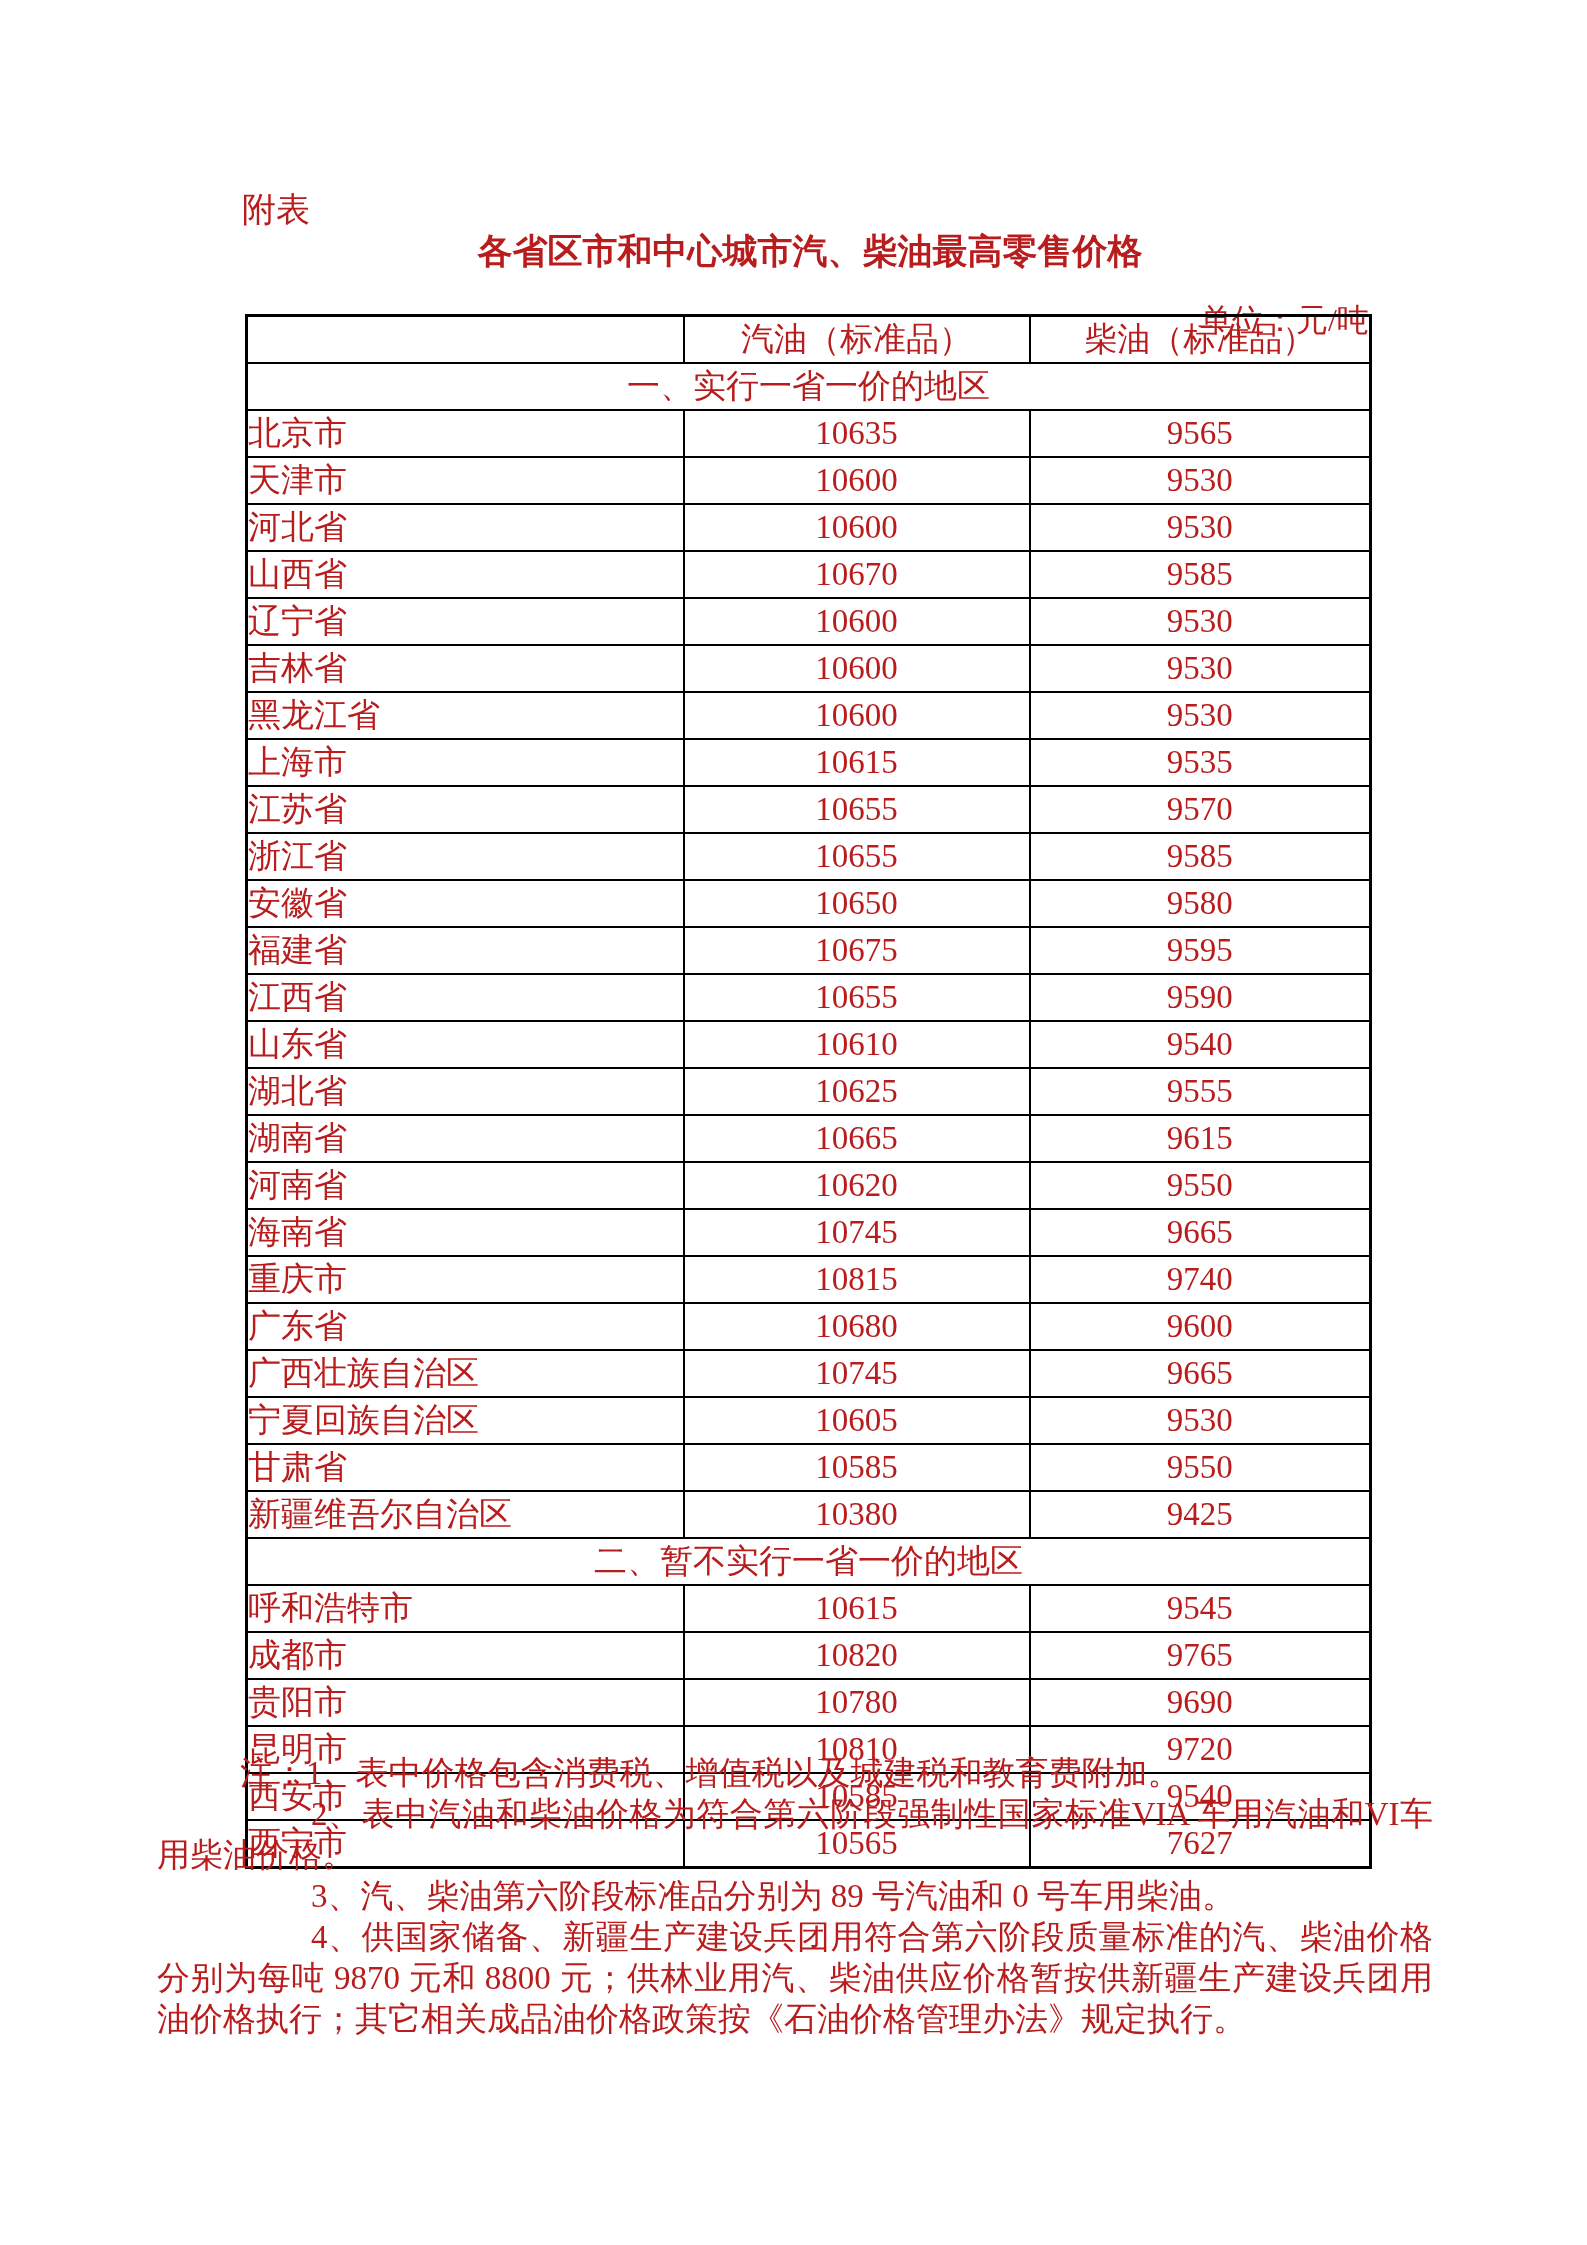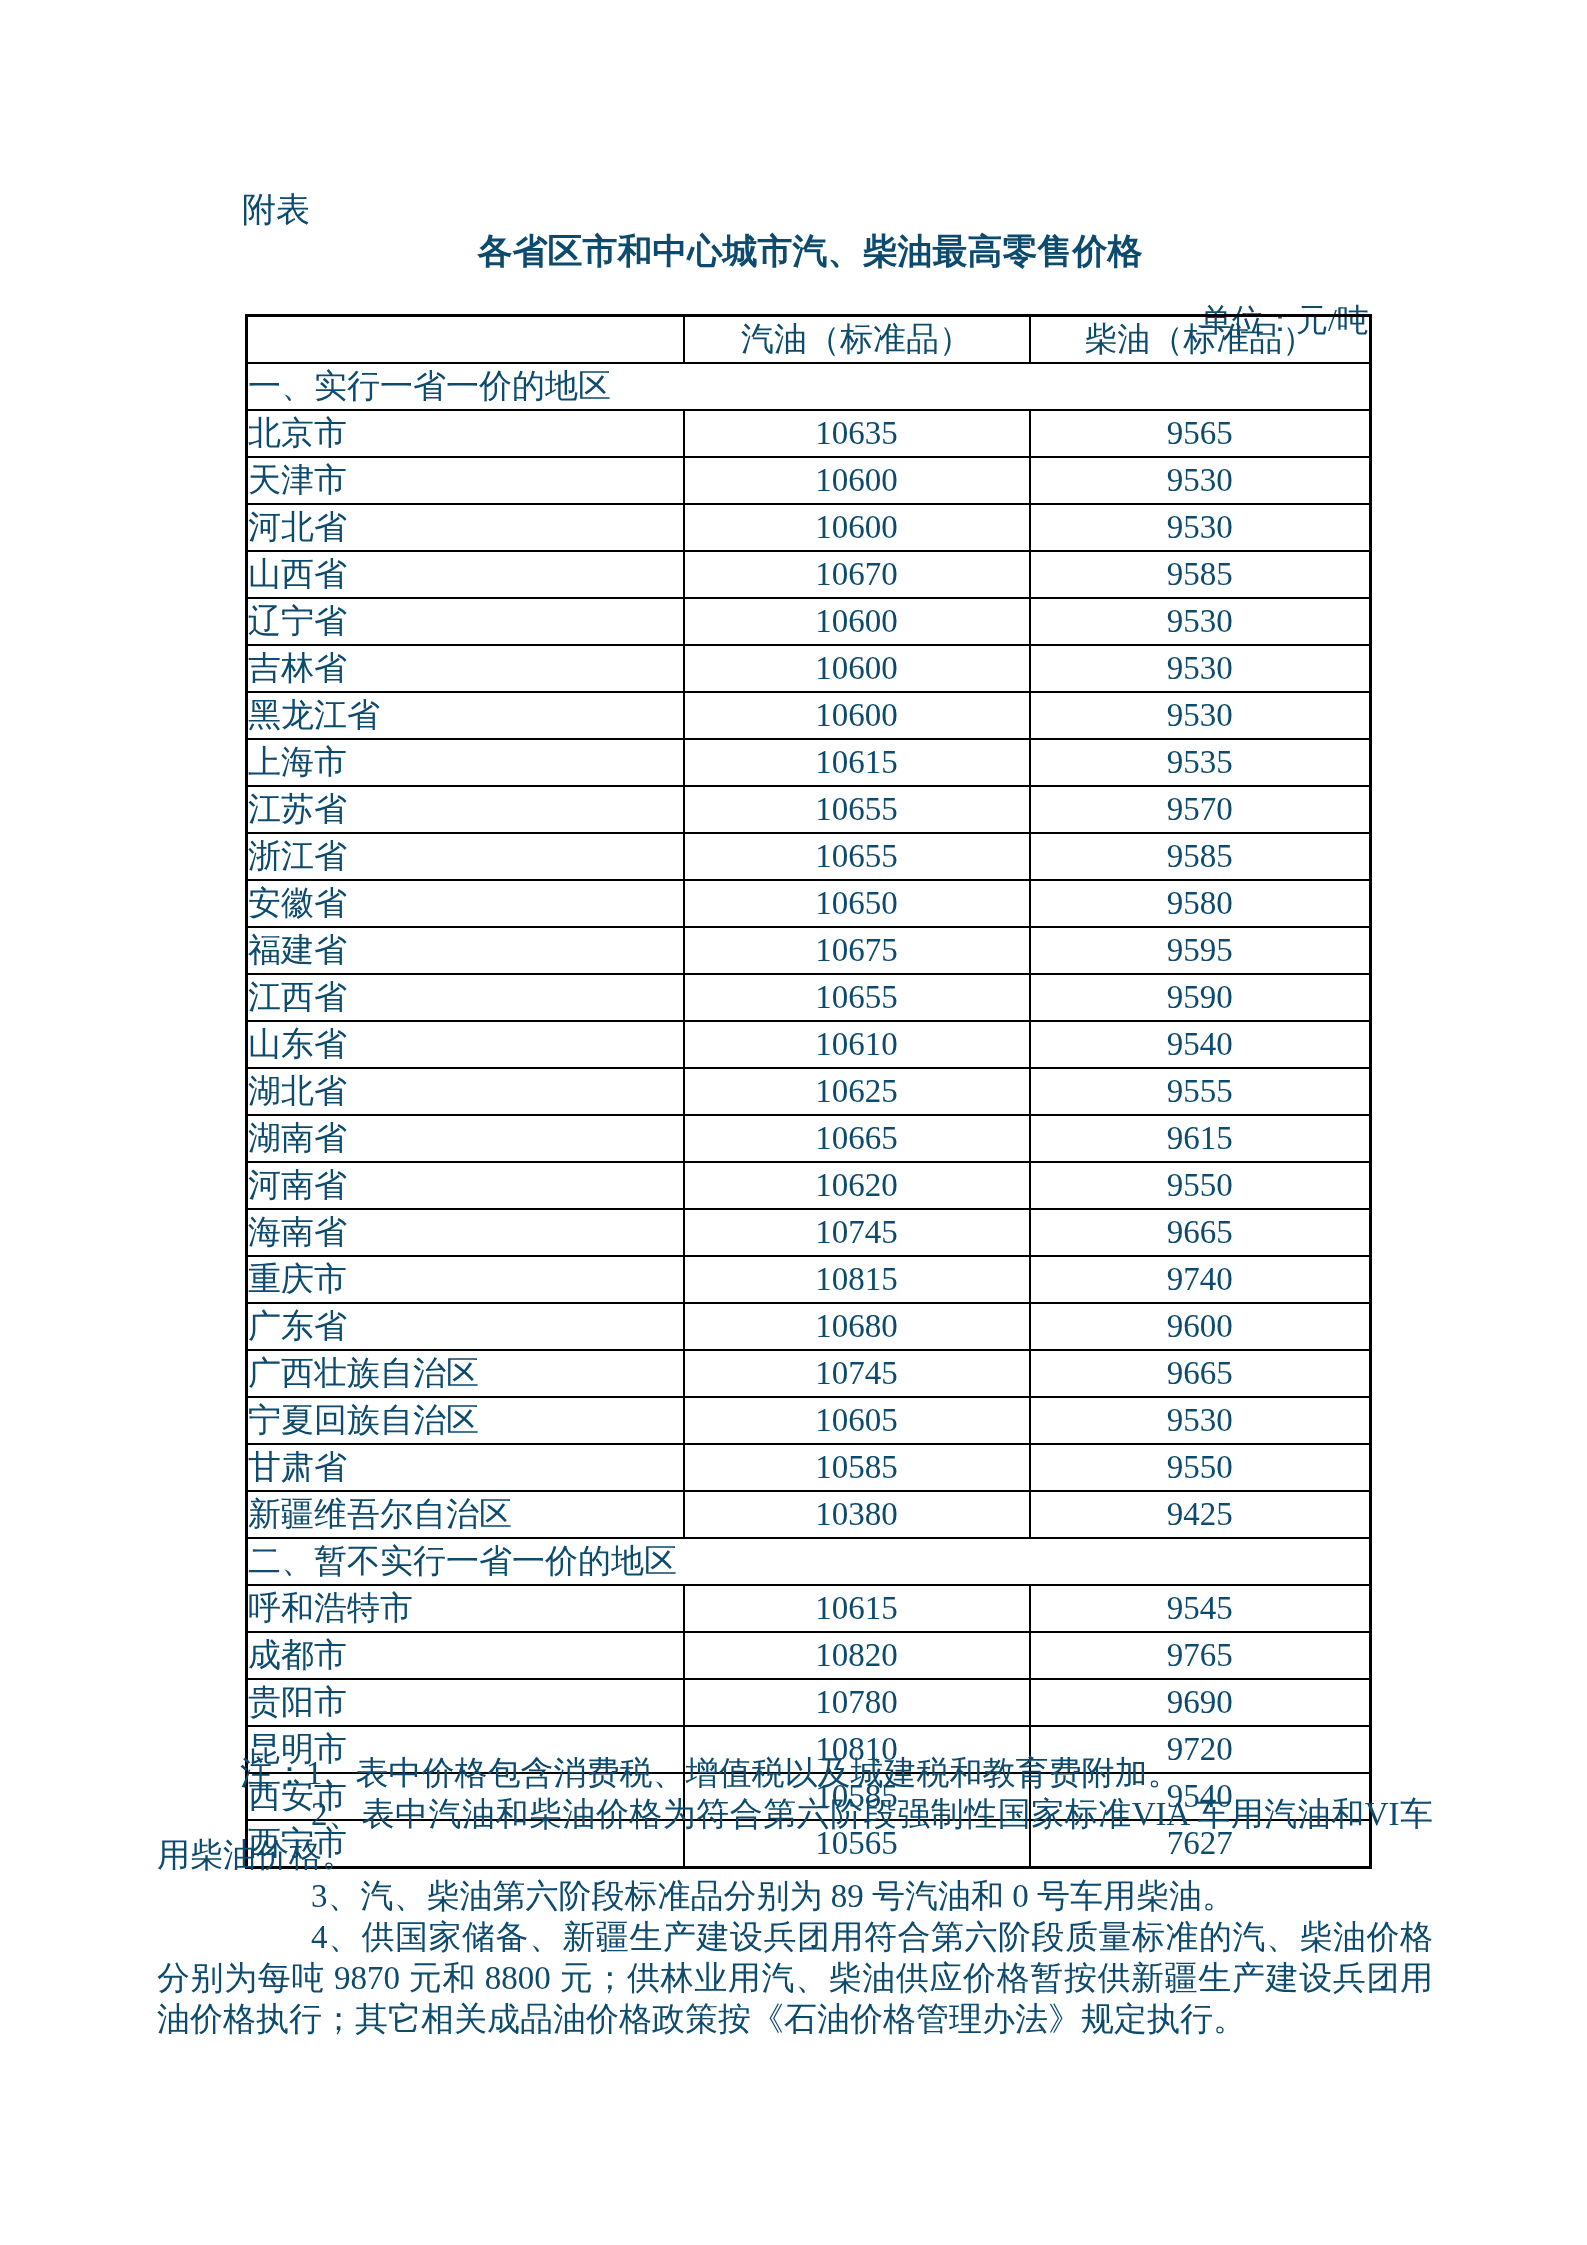--- a/index.html
+++ b/index.html
@@ -2,21 +2,21 @@
 <html><head>
 <meta charset="utf-8">
 <style>
   html, body { margin: 0; padding: 0; background: #e8e8e8; }
   .page {
     position: relative;
     width: 1587px;
     height: 2245px;
     margin: 0 auto;
     background: #ffffff;
-    color: #0c4a6e;
+    color: #b91c1c;
     font-family: "Liberation Serif", "DejaVu Serif", serif;
     overflow: hidden;
   }
   .attachment-label {
     position: absolute;
     left: 242px;
     top: 190px;
     font-size: 34px;
     line-height: 40px;
   }
@@ -52,21 +52,21 @@
   table.price-table td, table.price-table th {
     border: 2px solid #000;
     height: 39px;
     padding: 0;
     font-weight: normal;
     overflow: hidden;
     white-space: nowrap;
   }
   table.price-table { border: 3px solid #000; }
   th.col-head { }
-  td.section-cell { text-align: left; padding-left: 6px; }
+  td.section-cell { text-align: center; padding-left: 6px; }
   td.region { text-align: left; padding-left: 78px; }
   td.num { text-align: center; font-family: "Liberation Serif", "DejaVu Serif", serif; }
   .notes {
     position: absolute;
     left: 157px;
     top: 1753px;
     width: 1276px;
     font-size: 33px;
     line-height: 41px;
     text-align: justify;

